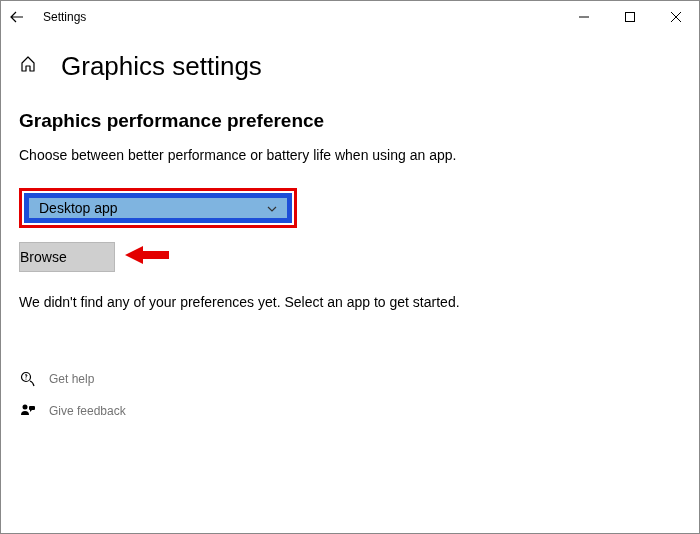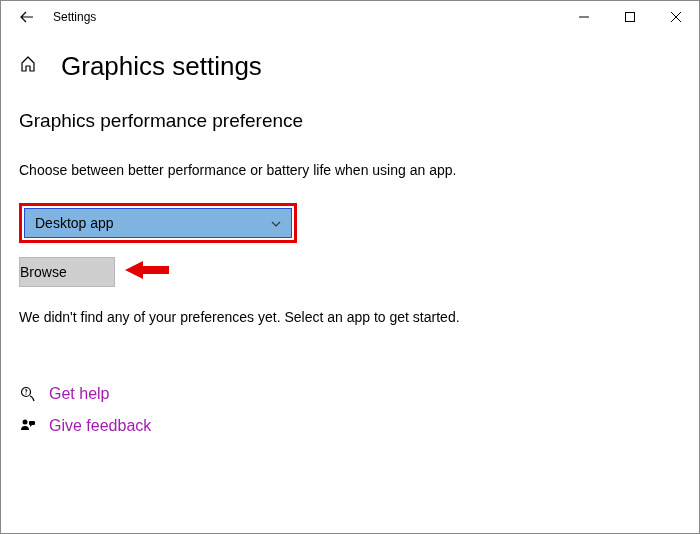--- a/index.html
+++ b/index.html
@@ -11,21 +11,20 @@
       width: 700px;
       height: 534px;
       border: 1px solid #888;
       position: relative;
       overflow: hidden;
     }
     .titlebar {
       display: flex;
       align-items: center;
       height: 32px;
-      padding-left: 10px;
     }
     .back-btn {
       width: 32px;
       height: 32px;
       display: flex;
       align-items: center;
       justify-content: center;
       font-size: 16px;
       cursor: pointer;
     }
@@ -58,42 +57,42 @@
     .home-icon {
       font-size: 18px;
       cursor: pointer;
     }
     .page-heading {
       font-size: 26px;
       font-weight: 400;
     }
     .sub-heading {
       font-size: 19px;
-      font-weight: 400;
-      margin-bottom: 29px;
+      font-weight: 700;
+      margin-bottom: 14px;
     }
     .desc {
       font-size: 14px;
       line-height: 1.4;
       margin-bottom: 22px;
     }
     .choose-label {
       font-size: 14px;
       margin-bottom: 6px;
     }
     .dropdown-wrap {
       display: inline-block;
       border: 3px solid #e30000;
       padding: 2px;
     }
     .dropdown {
       width: 268px;
       height: 30px;
       background: #7fb4e0;
-      border: 1px solid #1d4ed8;
+      border: 5px solid #1d4ed8;
       display: flex;
       align-items: center;
       justify-content: space-between;
       padding: 0 10px;
       font-size: 14px;
       cursor: pointer;
     }
     .chevron {
       font-size: 11px;
     }
@@ -120,23 +119,23 @@
       font-size: 14px;
       margin-bottom: 60px;
     }
     .link-row {
       display: flex;
       align-items: center;
       gap: 12px;
       margin-bottom: 14px;
     }
     .link {
-      color: #a21caf;
-      cursor: pointer;
-      font-size: 16px;
+      color: #737373;
+      cursor: pointer;
+      font-size: 12px;
     }
     .icon-small {
       width: 18px;
       height: 18px;
       display: flex;
       align-items: center;
       justify-content: center;
     }
   </style>
 </head>

